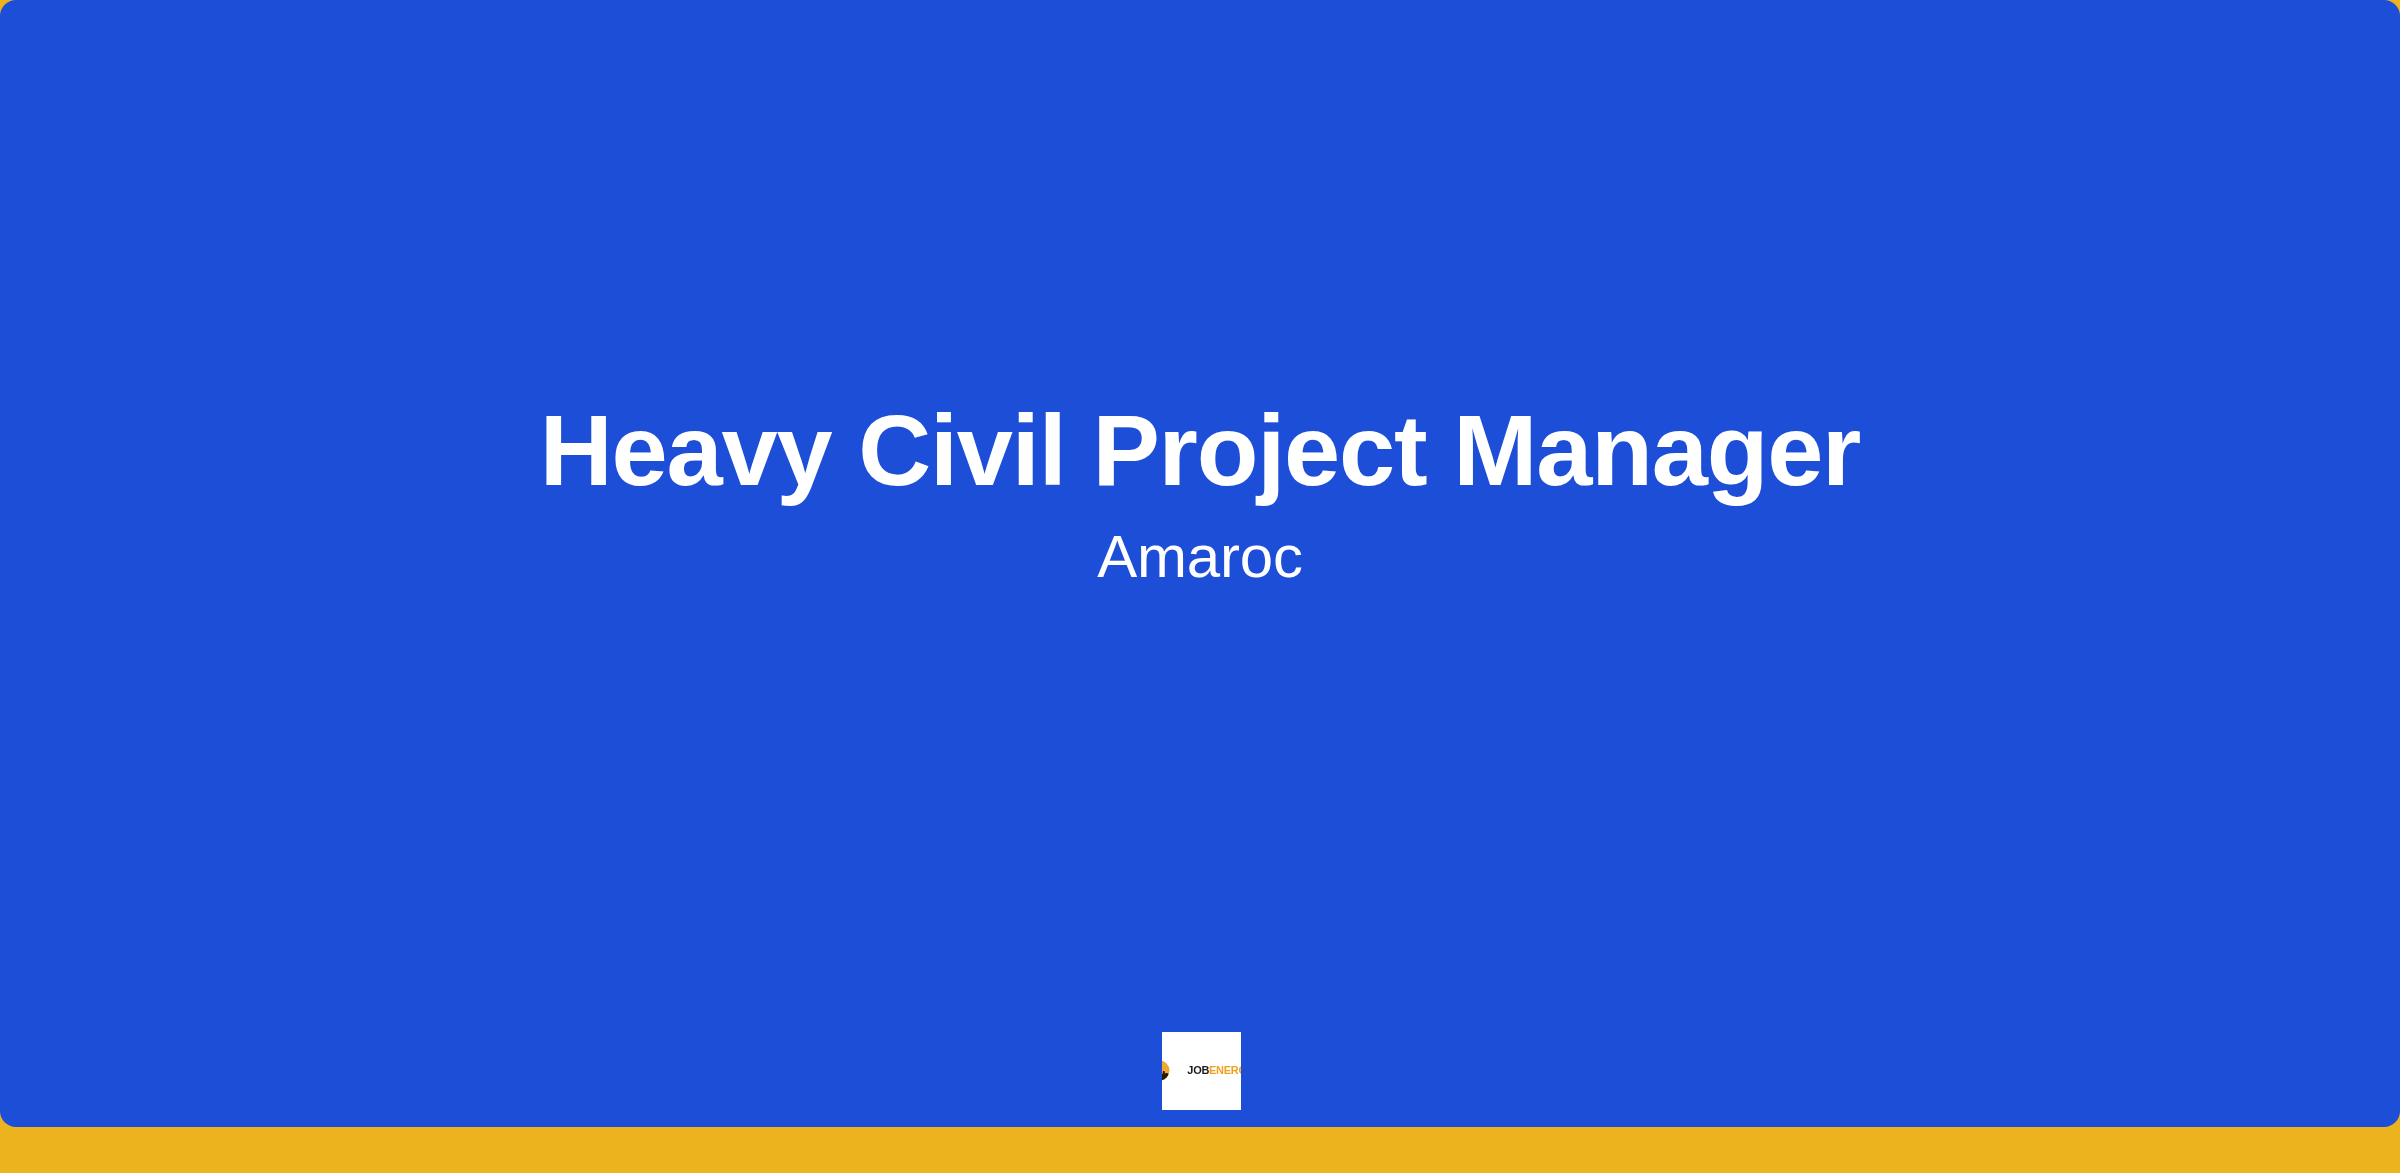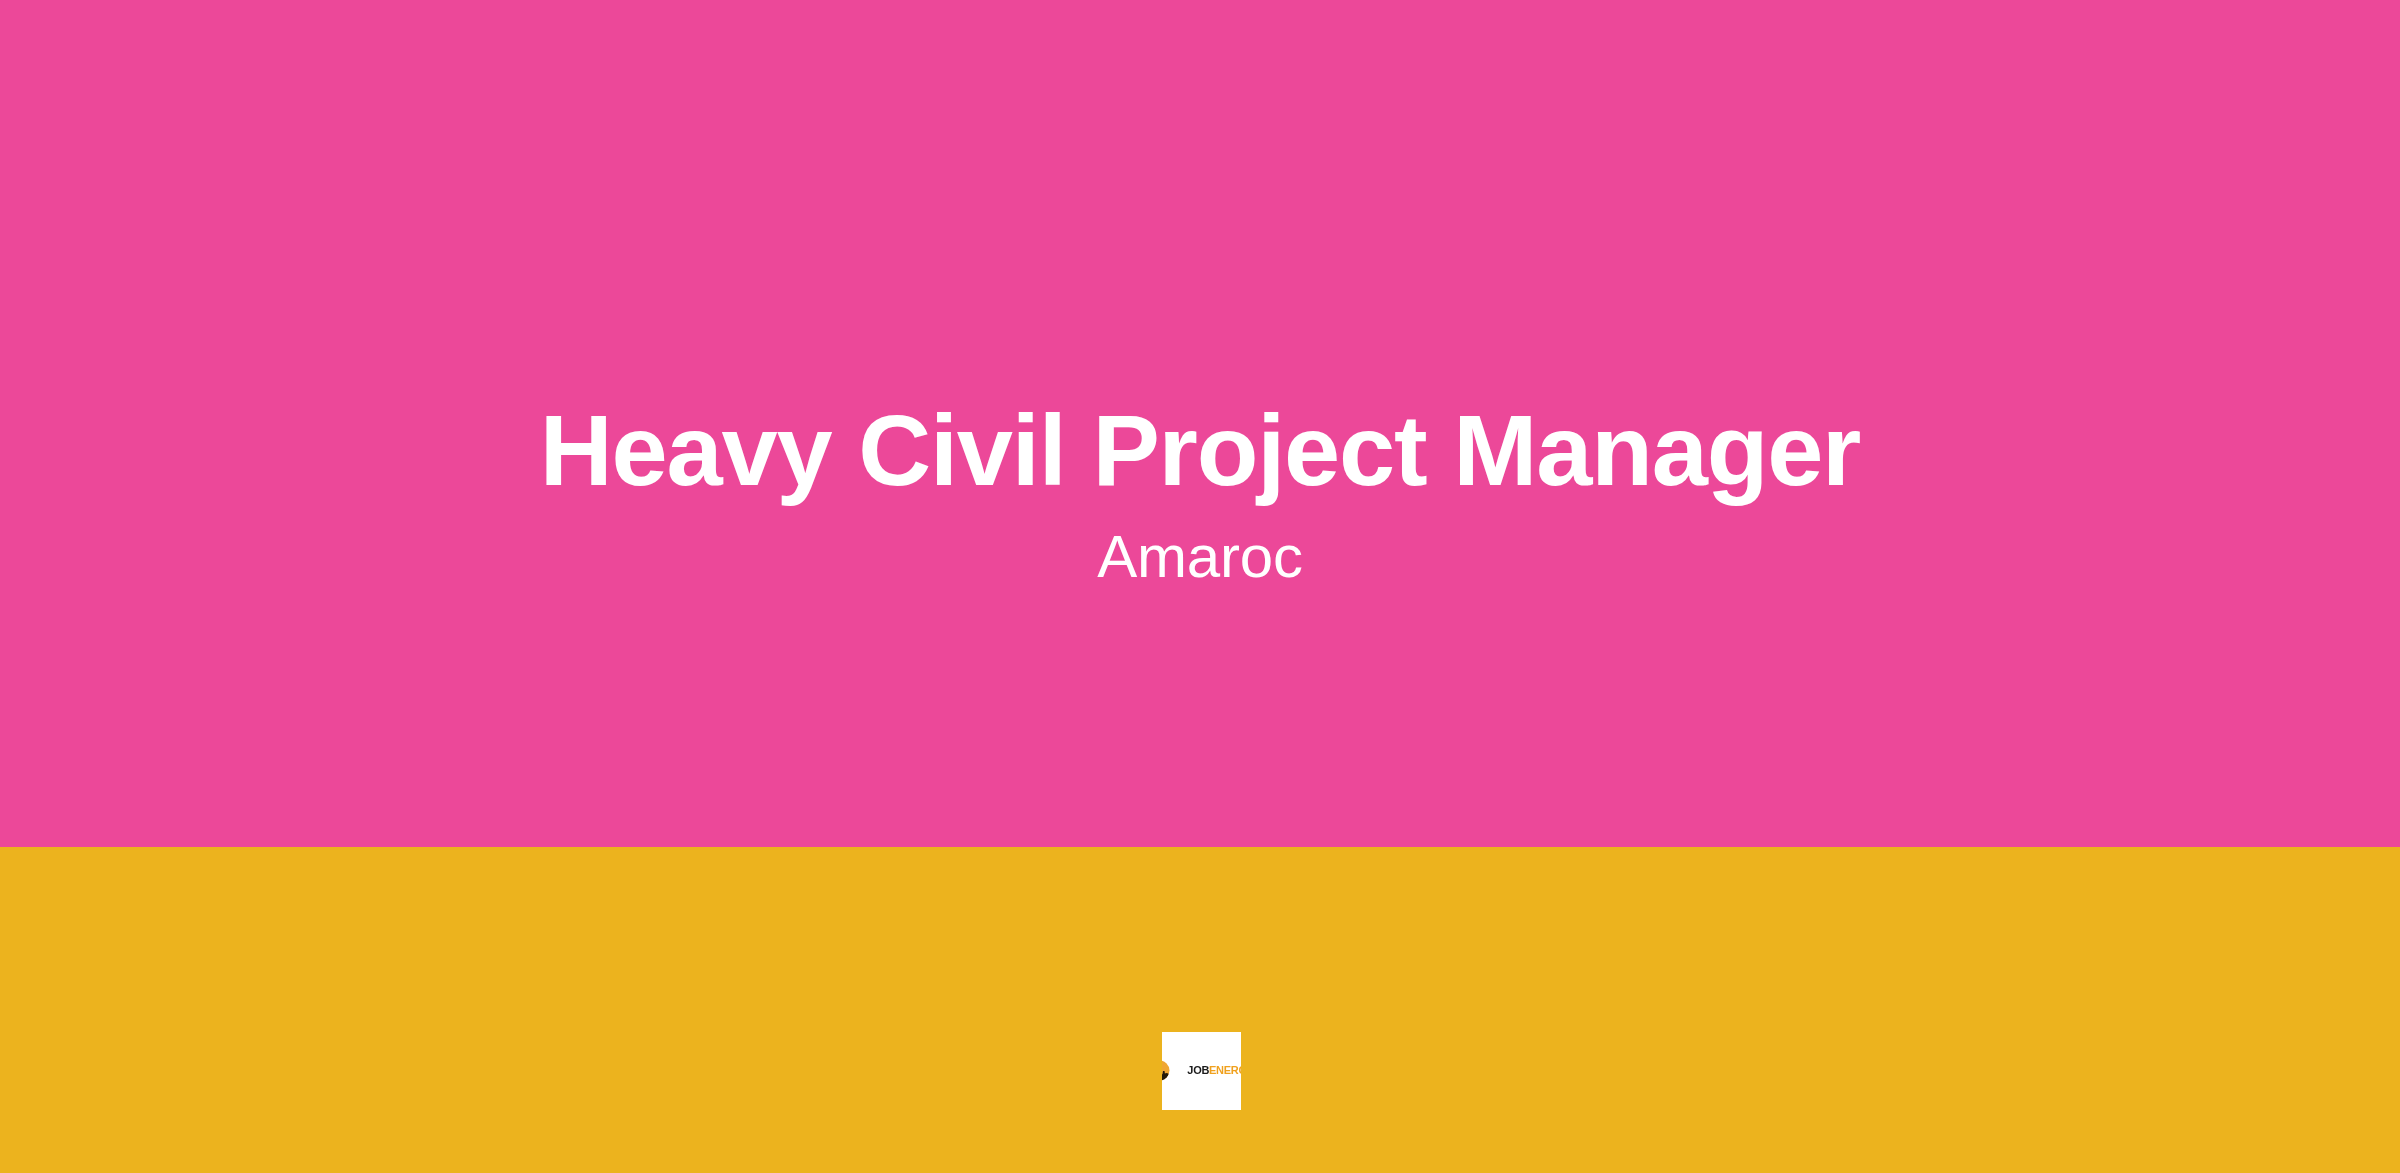--- a/index.html
+++ b/index.html
@@ -13,23 +13,24 @@
 
   body {
     background: #ecb31e;
     font-family: "Liberation Sans", sans-serif;
     -webkit-font-smoothing: antialiased;
   }
 
   .splash {
     position: relative;
     width: 2400px;
-    height: 847px;
-    background: #ec4899;
+    height: 1127px;
+    background: #1d4ed8;
     box-sizing: border-box;
+    border-radius: 16px;
   }
 
   
   .hero {
     position: absolute;
     left: 0;
     top: 0;
     width: 2400px;
     height: 1173px;
     display: flex;

